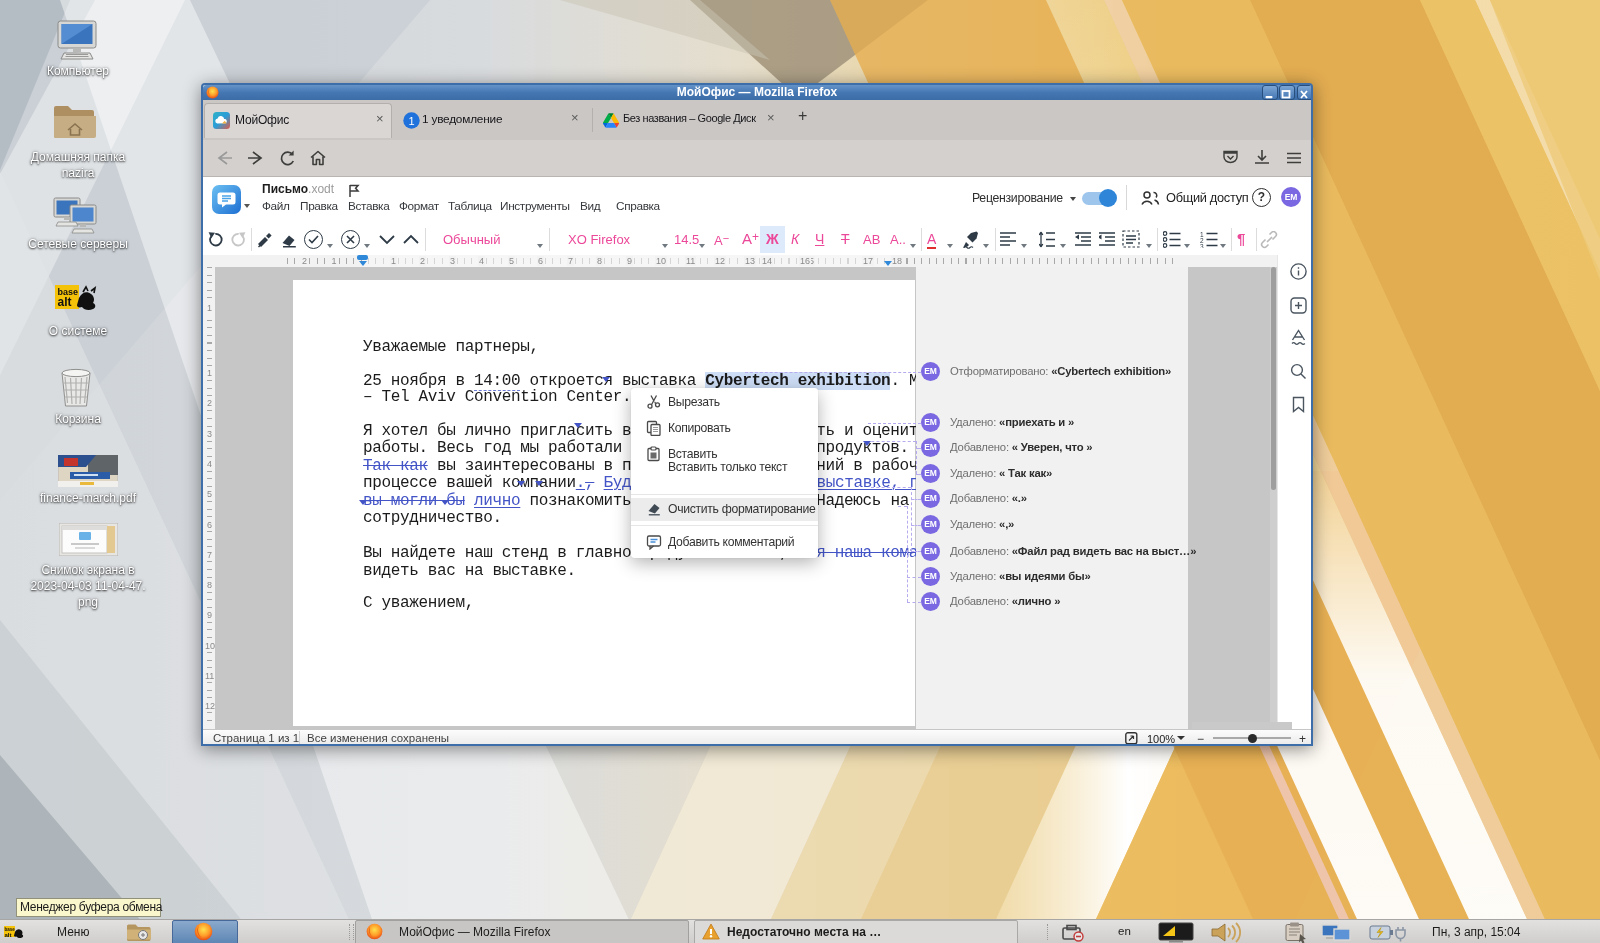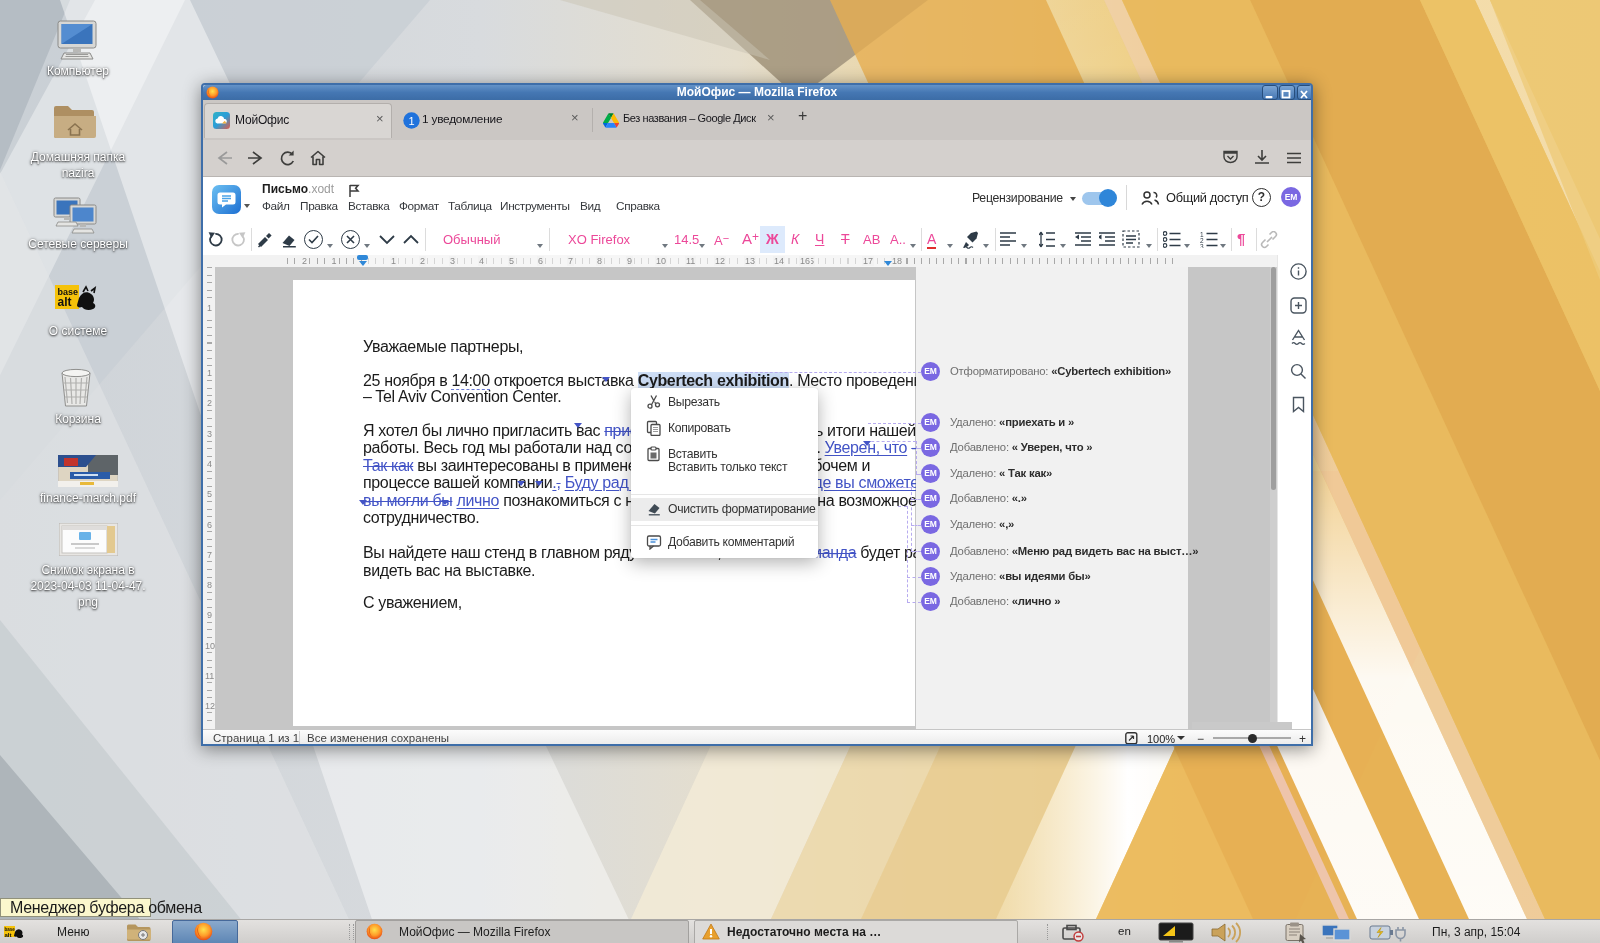--- a/index.html
+++ b/index.html
@@ -17,34 +17,34 @@
 #hruler{position:absolute;left:12px;top:170px;width:1062px;height:12px;background:#f2f2f2;}
 #canvas{position:absolute;left:12px;top:182px;width:1055px;height:462px;background:#c6c6c6;}
 #vruler{position:absolute;left:0px;top:170px;width:12px;height:474px;background:#f2f2f2;}
 #page{position:absolute;left:90px;top:195px;width:622px;height:446px;background:#fff;}
 #cpanel{position:absolute;left:713px;top:182px;width:272px;height:462px;background:#f1f1f1;}
 #scrolltrack{position:absolute;left:1067px;top:182px;width:7px;height:462px;background:#cecece;}
 #scrollthumb{position:absolute;left:1068px;top:182px;width:5px;height:223px;background:#9e9e9e;border-radius:3px;}
 #sidebar{position:absolute;left:1074px;top:170px;width:34px;height:474px;background:#fff;border-left:1px solid #e6e6e6;}
 #statusbar{position:absolute;left:0;top:644px;width:1108px;height:15px;background:linear-gradient(#fcfcfc,#ebebeb);border-top:1px solid #c6c6c6;}
 #ctxmenu{position:absolute;left:428px;top:303px;width:187px;height:170px;background:#fff;border-radius:3px;box-shadow:0 5px 18px rgba(0,0,0,.3),0 0 1px rgba(0,0,0,.2);z-index:5;}
-#tooltip{position:absolute;left:0px;top:898px;width:140px;height:17px;background:#fbf7cd;border:1px solid #91917a;font-size:16px;letter-spacing:-0.3px;color:#1a1a1a;z-index:6;line-height:17px;padding-left:9px;white-space:nowrap;}
+#tooltip{position:absolute;left:16px;top:898px;width:140px;height:17px;background:#fbf7cd;border:1px solid #91917a;font-size:12px;letter-spacing:-0.3px;color:#1a1a1a;z-index:6;line-height:17px;padding-left:3px;white-space:nowrap;}
 #taskbar{position:absolute;left:0;top:919px;width:1600px;height:24px;background:linear-gradient(#e3e1df,#cfcdcb);border-top:1px solid #a8a6a4;z-index:6;}
 .tab{position:absolute;top:3px;height:34px;border-radius:4px 4px 0 0;}
 .tab.active{background:#d9d6d3;border:1px solid #b3afac;border-bottom:none;}
 .tab .ti{position:absolute;top:9px;font-size:12px;color:#17161b;white-space:nowrap;}
 .navic{position:absolute;top:5px;width:26px;height:26px;}
 #urlbar{position:absolute;left:216px;top:5px;width:707px;height:26px;background:#fdfdfd;border-radius:3px;box-shadow:0 0 2px rgba(0,0,0,.25);}
 .mi{position:absolute;top:0;font-size:11.8px;letter-spacing:-0.35px;color:#36393d;}
 .sep{position:absolute;width:1px;background:#dcdcdc;}
 .tbtxt{position:absolute;font-size:13px;color:#ec4899;}
 .car{display:inline-block;width:0;height:0;border-left:3.5px solid transparent;border-right:3.5px solid transparent;border-top:4px solid #707880;vertical-align:middle;}
 .rnum{position:absolute;font-size:9px;color:#8a8a8a;top:1px;background:#f2f2f2;padding:0 1px;line-height:10px;}
 .vnum{position:absolute;font-size:9px;color:#8a8a8a;left:2px;background:#f2f2f2;padding:1px 0;width:9px;text-align:center;}
-.docl{position:absolute;font-family:Liberation Sans, sans-serif;font-size:16px;letter-spacing:-0.35px;color:#1b1b1b;white-space:nowrap;line-height:18px;}
+.docl{position:absolute;font-family:Liberation Mono, monospace;font-size:16px;letter-spacing:-0.35px;color:#1b1b1b;white-space:nowrap;line-height:18px;}
 .ins{color:#4354c6;text-decoration:underline;text-decoration-thickness:1px;text-underline-offset:2px;}
 .del{color:#4354c6;text-decoration:line-through;text-decoration-thickness:1px;}
 .fmt{border-bottom:1px dashed #6b7bd6;}
 .sel{background:#cdddf5;}
 .cmark{position:absolute;width:0;height:0;border-left:4px solid transparent;border-right:4px solid transparent;border-top:5px solid #4354c6;}
 .cmt{position:absolute;left:5px;height:20px;white-space:nowrap;}
 .cmt .av{position:absolute;left:0;top:0;width:19px;height:19px;border-radius:50%;background:#7a68e2;color:#fff;font-size:8.5px;font-weight:bold;text-align:center;line-height:19px;}
 .cmt .lb{position:absolute;left:29px;top:3px;font-size:11.3px;letter-spacing:-0.2px;color:#6f6f6f;}
 .cmt .lb b{color:#2c2c2c;font-weight:bold;}
 .mitem{position:absolute;left:0;width:100%;height:26px;}
@@ -432,21 +432,21 @@
         <span class="rnum" style="left:263px">4</span>
         <span class="rnum" style="left:293px">5</span>
         <span class="rnum" style="left:322px">6</span>
         <span class="rnum" style="left:352px">7</span>
         <span class="rnum" style="left:381px">8</span>
         <span class="rnum" style="left:411px">9</span>
         <span class="rnum" style="left:440px">10</span>
         <span class="rnum" style="left:470px">11</span>
         <span class="rnum" style="left:499px">12</span>
         <span class="rnum" style="left:529px">13</span>
-        <span class="rnum" style="left:558px">14</span>
+        <span class="rnum" style="left:546px">14</span>
         <span class="rnum" style="left:588px">15</span>
         <span class="rnum" style="left:584px">16</span>
         <span class="rnum" style="left:647px">17</span>
         <span class="rnum" style="left:676px">18</span>
         <span class="rnum" style="left:115.6px">1</span>
         <span class="rnum" style="left:86.1px">2</span>
       </div>
     <div class="abs" style="left:142px;top:0px;width:11px;height:4.5px;background:#2f88d8;border-radius:2px"></div>
     <div class="abs" style="left:143.5px;top:6px;width:0;height:0;border-left:4px solid transparent;border-right:4px solid transparent;border-top:5.5px solid #2f88d8"></div>
     <div class="abs" style="left:669px;top:6px;width:0;height:0;border-left:4px solid transparent;border-right:4px solid transparent;border-top:5.5px solid #2f88d8"></div>
@@ -511,21 +511,21 @@
     <div class="cmt" style="top:222px">
         <div class="av">ЕМ</div>
         <div class="lb">Добавлено: <b>«.»</b></div>
       </div>
     <div class="cmt" style="top:248px">
         <div class="av">ЕМ</div>
         <div class="lb">Удалено: <b>«,»</b></div>
       </div>
     <div class="cmt" style="top:274.5px">
         <div class="av">ЕМ</div>
-        <div class="lb">Добавлено: <b>«Меню рад видеть вас на выст…»</b></div>
+        <div class="lb">Добавлено: <b>«Файл рад видеть вас на выст…»</b></div>
       </div>
     <div class="cmt" style="top:300px">
         <div class="av">ЕМ</div>
         <div class="lb">Удалено: <b>«вы идеями бы»</b></div>
       </div>
     <div class="cmt" style="top:325px">
         <div class="av">ЕМ</div>
         <div class="lb">Добавлено: <b>«лично »</b></div>
       </div>
   </div>

